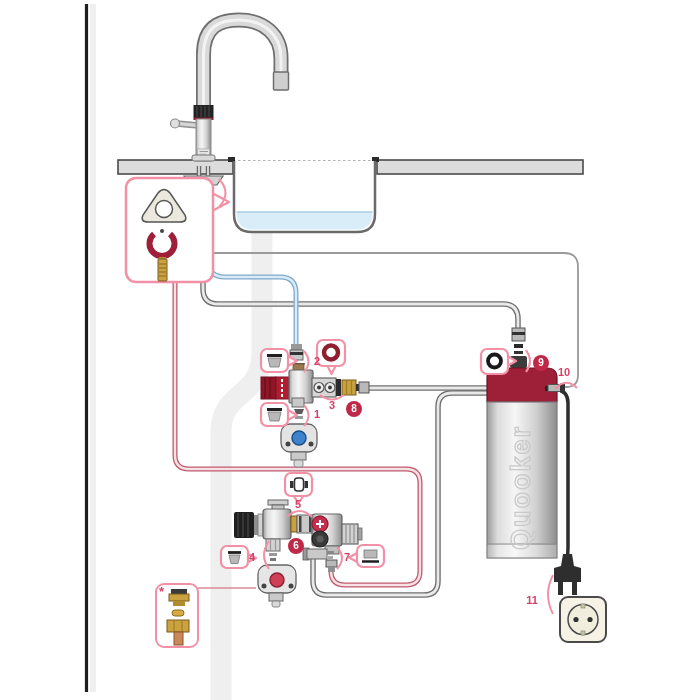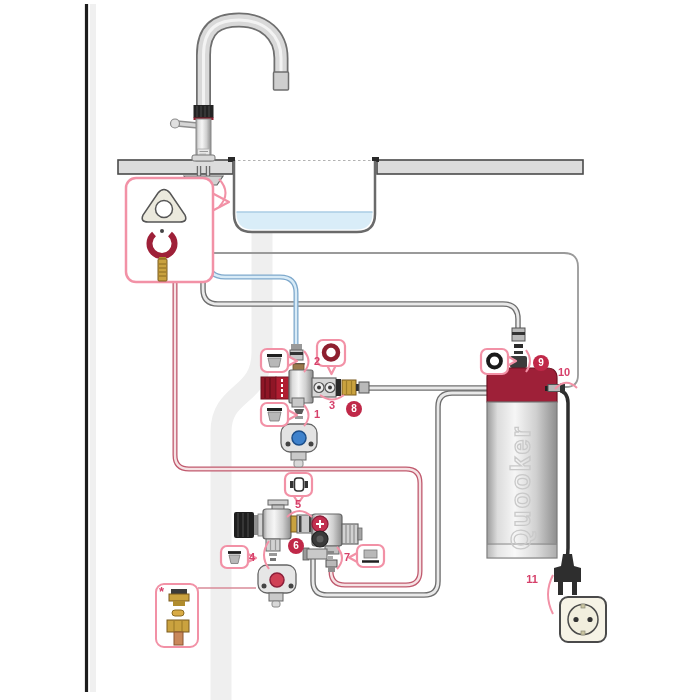--- a/index.html
+++ b/index.html
@@ -367,19 +367,19 @@
   </g>
 </svg>
 
 <span class="num" style="left:311px;top:408px;width:12px;">1</span>
 <span class="num" style="left:311px;top:355px;width:12px;">2</span>
 <span class="num" style="left:326px;top:399px;width:12px;">3</span>
 <span class="num" style="left:246px;top:551px;width:12px;">4</span>
 <span class="num" style="left:292px;top:498px;width:12px;">5</span>
 <span class="num" style="left:341px;top:551px;width:12px;">7</span>
 <span class="num" style="left:553px;top:366px;width:22px;">10</span>
-<span class="num" style="left:523px;top:573px;width:18px;">11</span>
+<span class="num" style="left:523px;top:594px;width:18px;">11</span>
 <span class="badge" style="left:288px;top:538px;">6</span>
 <span class="badge" style="left:346px;top:401px;">8</span>
 <span class="badge" style="left:533px;top:355px;">9</span>
 <span class="ast" style="left:159px;top:584px;">*</span>
 <span class="brand">Quooker</span>
 </div>
 
 </body></html>

